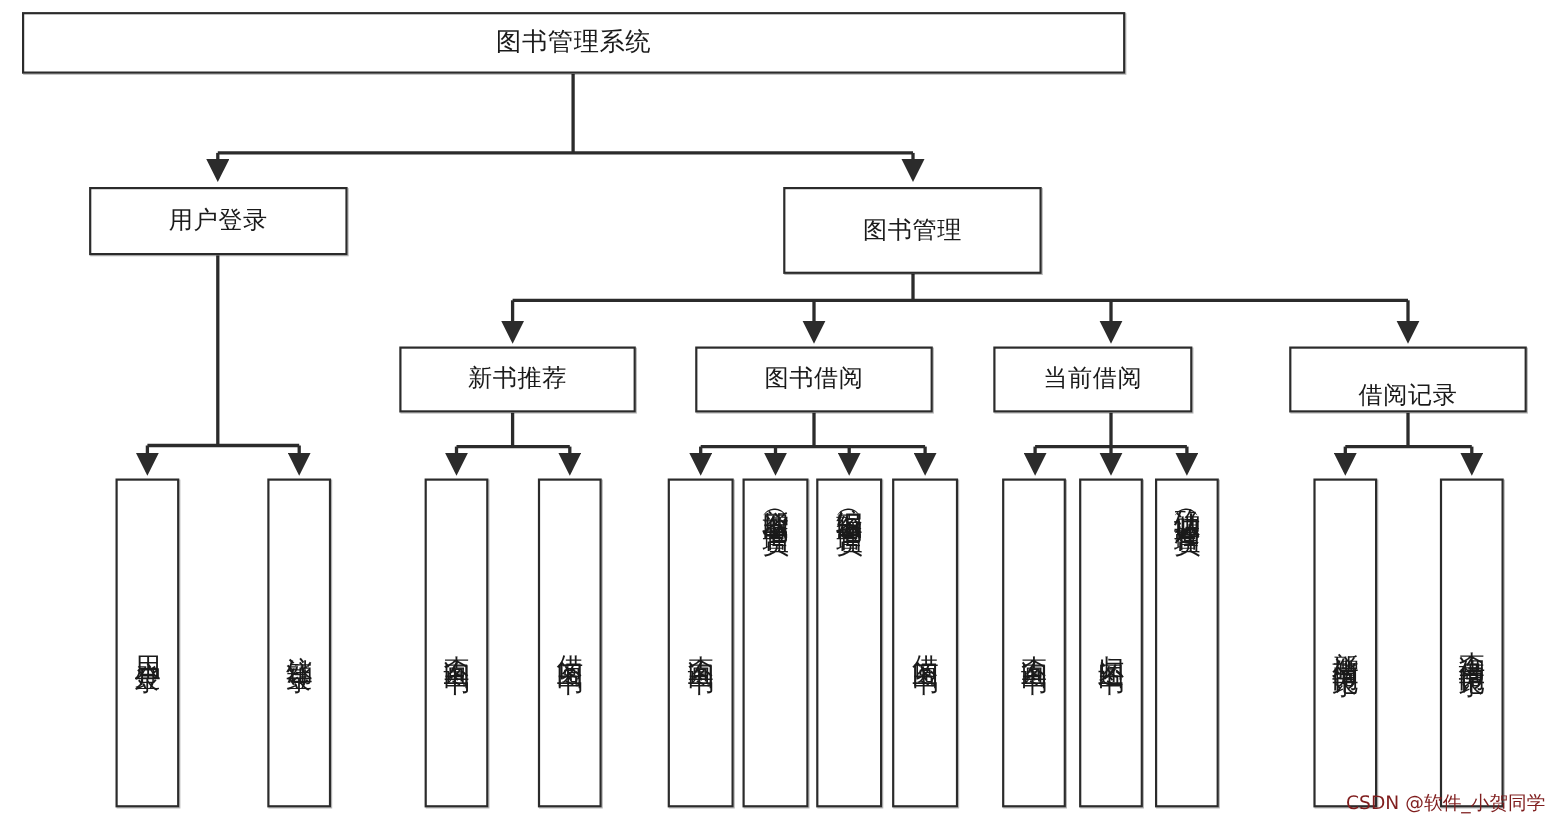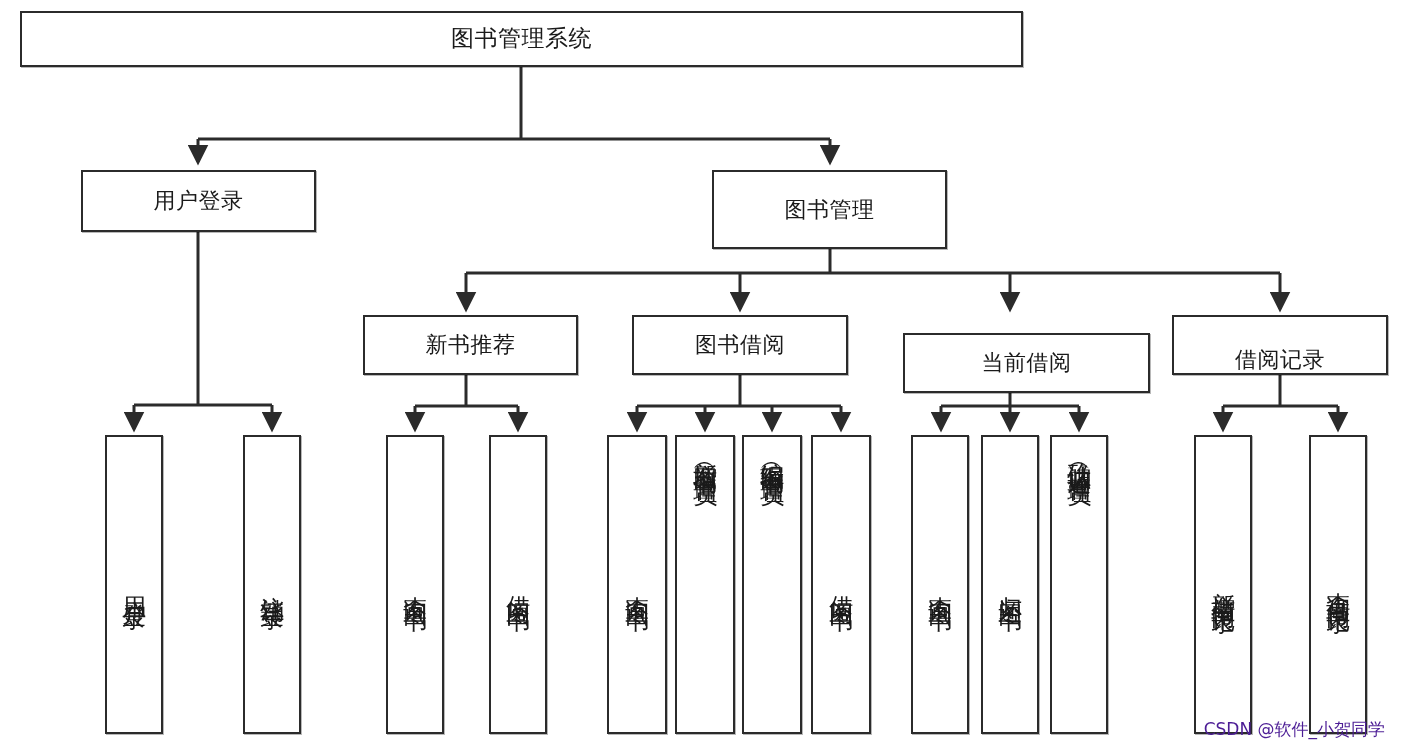--- a/index.html
+++ b/index.html
@@ -46,24 +46,24 @@
     font-size:24px;
     line-height:1.02;
     letter-spacing:4px;
     white-space:nowrap;
   }
   .v-node.tall .txt{letter-spacing:3px;}
   .v-node.center{align-items:center;padding-top:0;}
 
   #watermark{
     position:absolute;
-    right:20px;
+    right:0;
     bottom:6px;
     font-size:17px;
-    color:#4c1d95;
+    color:#7f1d1d;
     white-space:nowrap;
     user-select:none;
     font-family:"DejaVu Sans","Liberation Sans",sans-serif;
   }
 </style>
 </head>
 <body>
 
 <div id="diagram">
 
@@ -127,21 +127,21 @@
   <div class="node h-node" style="left:712px;top:170px;width:235px;height:79px;">
     <span class="txt">图书管理</span>
   </div>
 
   <div class="node h-node" style="left:363px;top:315px;width:215px;height:60px;">
     <span class="txt">新书推荐</span>
   </div>
   <div class="node h-node" style="left:632px;top:315px;width:216px;height:60px;text-align:center;">
     <span class="txt">图书借阅</span>
   </div>
-  <div class="node h-node" style="left:903px;top:315px;width:247px;height:60px;margin-top:18px;">
+  <div class="node h-node" style="left:903px;top:315px;width:181px;height:60px;">
     <span class="txt">当前借阅</span>
   </div>
   <div class="node h-node" style="left:1172px;top:315px;width:216px;height:60px;align-items:flex-end;">
     <span class="txt">借阅记录</span>
   </div>
 
   <div class="node v-node center" style="left:105px;top:435px;width:58px;height:299px;">
     <span class="txt">用户登录</span>
   </div>
   <div class="node v-node center" style="left:243px;top:435px;width:58px;height:299px;">

